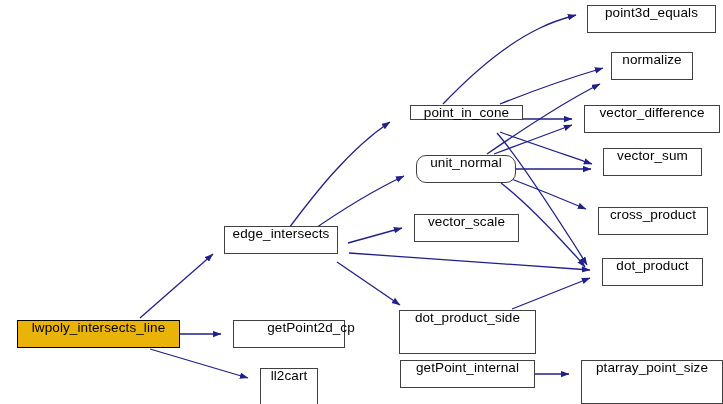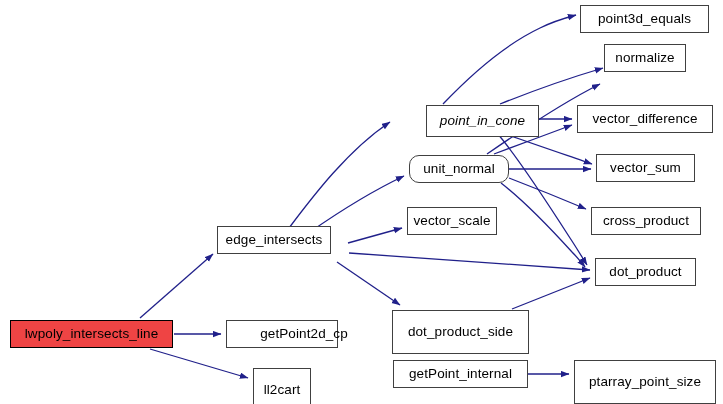--- a/index.html
+++ b/index.html
@@ -20,33 +20,34 @@
     left: 0;
     top: 0;
     width: 723px;
     height: 404px;
     pointer-events: none;
   }
   .node {
     position: absolute;
     box-sizing: border-box;
     display: flex;
-    align-items: center;
+    align-items: flex-start;
     justify-content: center;
     background: #ffffff;
     border: 1px solid #404040;
     color: #000000;
     font-size: 13.5px;
     line-height: 1;
     white-space: nowrap;
     letter-spacing: 0.1px;
     z-index: 2;
+    margin-left: 7px;
   }
   .node.highlight {
-    background: #ef4444;
+    background: #eab308;
     border: 1px solid #000000;
   }
   .node-label {
     display: block;
     padding: 0 4px;
   }
 </style>
 </head>
 <body>
 
@@ -86,45 +87,45 @@
       </div>
       <div class="node" style="left: 217px; top: 226px; width: 114px; height: 28px;">
         <span class="node-label">edge_intersects</span>
       </div>
       <div class="node" style="left: 226px; top: 320px; width: 112px; height: 28px; padding-left: 44px;">
         <span class="node-label">getPoint2d_cp</span>
       </div>
       <div class="node" style="left: 253px; top: 368px; width: 58px; height: 43px;">
         <span class="node-label">ll2cart</span>
       </div>
-      <div class="node" style="left: 426px; top: 105px; width: 113px; height: 32px; font-style: italic;">
+      <div class="node" style="left: 403px; top: 105px; width: 113px; height: 15px;">
         <span class="node-label">point_in_cone</span>
       </div>
       <div class="node" style="left: 409px; top: 155px; width: 100px; height: 28px; border-radius: 10px;">
         <span class="node-label">unit_normal</span>
       </div>
-      <div class="node" style="left: 407px; top: 207px; width: 90px; height: 28px;">
+      <div class="node" style="left: 407px; top: 214px; width: 105px; height: 28px;">
         <span class="node-label">vector_scale</span>
       </div>
       <div class="node" style="left: 392px; top: 310px; width: 137px; height: 44px;">
         <span class="node-label">dot_product_side</span>
       </div>
       <div class="node" style="left: 393px; top: 360px; width: 135px; height: 28px;">
         <span class="node-label">getPoint_internal</span>
       </div>
       <div class="node" style="left: 580px; top: 5px; width: 129px; height: 28px;">
         <span class="node-label">point3d_equals</span>
       </div>
-      <div class="node" style="left: 604px; top: 44px; width: 82px; height: 28px;">
+      <div class="node" style="left: 604px; top: 52px; width: 82px; height: 28px;">
         <span class="node-label">normalize</span>
       </div>
       <div class="node" style="left: 577px; top: 105px; width: 136px; height: 28px;">
         <span class="node-label">vector_difference</span>
       </div>
-      <div class="node" style="left: 596px; top: 154px; width: 99px; height: 28px;">
+      <div class="node" style="left: 596px; top: 148px; width: 99px; height: 28px;">
         <span class="node-label">vector_sum</span>
       </div>
       <div class="node" style="left: 591px; top: 207px; width: 110px; height: 28px;">
         <span class="node-label">cross_product</span>
       </div>
       <div class="node" style="left: 595px; top: 258px; width: 101px; height: 28px;">
         <span class="node-label">dot_product</span>
       </div>
       <div class="node" style="left: 574px; top: 360px; width: 142px; height: 44px;">
         <span class="node-label">ptarray_point_size</span>

